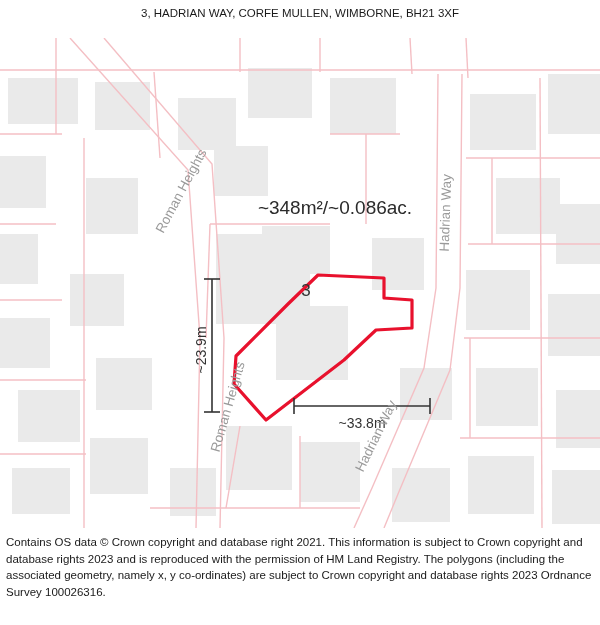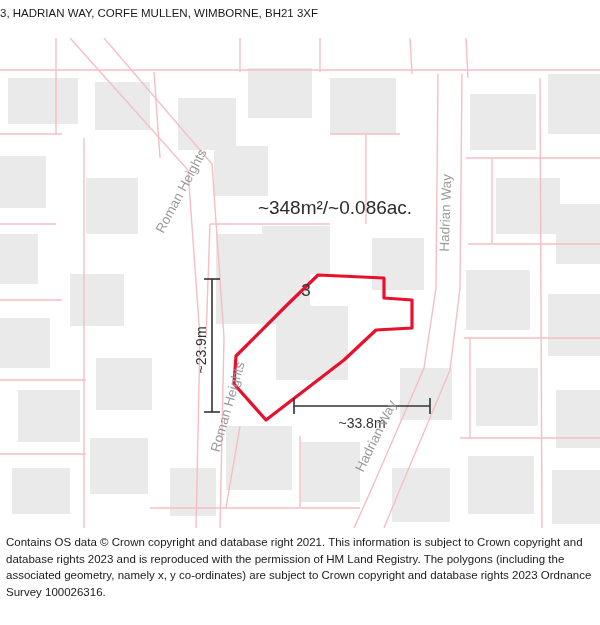--- a/index.html
+++ b/index.html
@@ -9,21 +9,21 @@
   }
   body {
     width: 600px;
     height: 625px;
     font-family: "Liberation Sans", sans-serif;
     color: #000000;
     overflow: hidden;
     position: relative;
   }
   .header {
-    text-align: left;
+    text-align: center;
     padding-top: 6px;
     line-height: 15px;
   }
   .header .title {
     font-size: 11.5px;
     color: #1a1a1a;
   }
   .header .subtitle {
     font-size: 11.5px;
     color: #1a1a1a;

